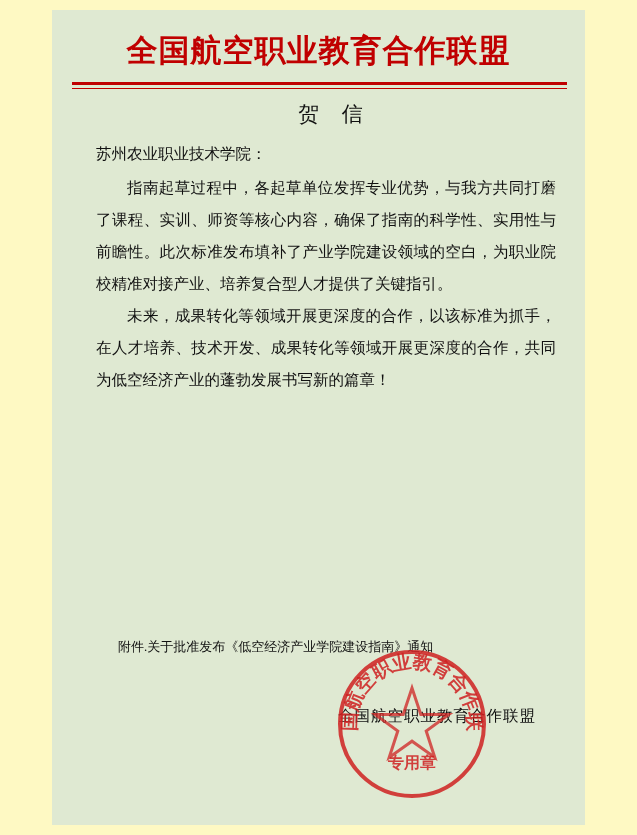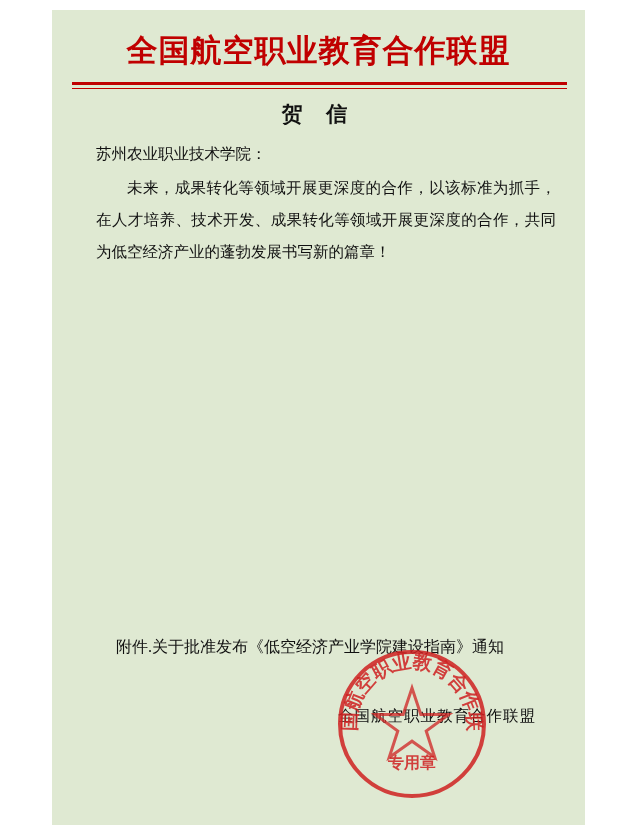--- a/index.html
+++ b/index.html
@@ -10,21 +10,21 @@
     width: 637px;
     height: 835px;
     background: #ccd9bd;
     font-family: "Liberation Serif", serif;
     overflow: hidden;
   }
   .page {
     position: relative;
     width: 637px;
     height: 835px;
-    background: #ffffff;
+    background: #fef9c3;
     box-sizing: border-box;
   }
   .sheet {
     position: absolute;
     left: 52px;
     top: 10px;
     width: 533px;
     height: 815px;
     background: #dfe9d2;
   }
@@ -48,26 +48,26 @@
     width: 495px;
     height: 3px;
     background: #c00000;
   }
   .rule.thin {
     top: 88px;
     height: 1px;
   }
   .subtitle {
     position: absolute;
-    left: 52px;
+    left: 68px;
     top: 100px;
     width: 533px;
     text-align: center;
     font-family: "DejaVu Serif", serif;
-    font-weight: bold;
+    font-weight: normal;
     font-size: 21px;
     letter-spacing: 8px;
     color: #111;
   }
   .body-text {
     position: absolute;
     left: 96px;
     top: 138px;
     width: 460px;
     font-size: 15.5px;
@@ -77,24 +77,24 @@
   }
   .salutation {
     margin: 0 0 2px 0;
   }
   .para {
     margin: 0;
     text-indent: 2em;
   }
   .attach {
     position: absolute;
-    left: 84px;
+    left: 92px;
     top: 632px;
     width: 460px;
-    font-size: 16px;
+    font-size: 13px;
     line-height: 30px;
     color: #111;
     text-indent: 2em;
   }
   .signature {
     position: absolute;
     left: 88px;
     top: 700px;
     width: 448px;
     text-align: right;
@@ -130,20 +130,21 @@
   <div class="sheet"></div>
 
   <div class="doc-title">全国航空职业教育合作联盟</div>
   <div class="rule"></div>
   <div class="rule thin"></div>
 
   <div class="subtitle">贺 信</div>
 
   <div class="body-text">
     <p class="salutation">苏州农业职业技术学院：</p>
+    <p class="para">指南起草过程中，各起草单位发挥专业优势，与我方共同打磨了课程、实训、师资等核心内容，确保了指南的科学性、实用性与前瞻性。此次标准发布填补了产业学院建设领域的空白，为职业院校精准对接产业、培养复合型人才提供了关键指引。</p>
     <p class="para">未来，成果转化等领域开展更深度的合作，以该标准为抓手，在人才培养、技术开发、成果转化等领域开展更深度的合作，共同为低空经济产业的蓬勃发展书写新的篇章！</p>
   </div>
 
   <div class="attach">附件.关于批准发布《低空经济产业学院建设指南》通知</div>
 
   <div class="signature">
     <span class="sig-line">全国航空职业教育合作联盟</span>
   </div>
 
   <div class="stamp">

